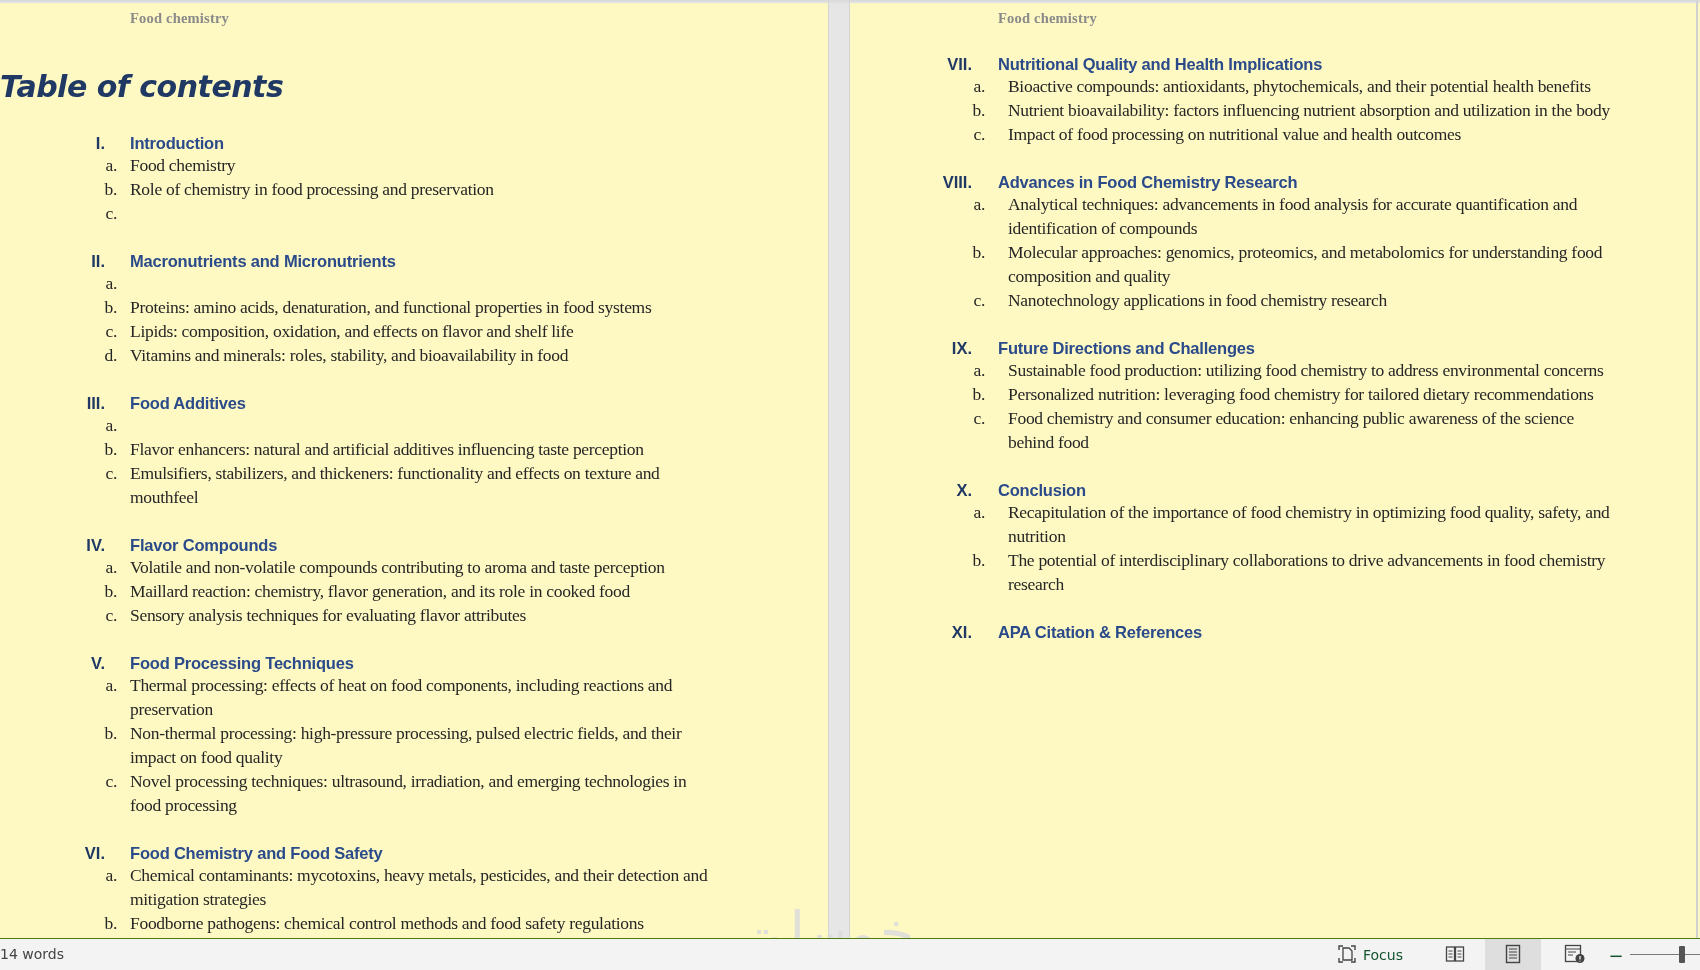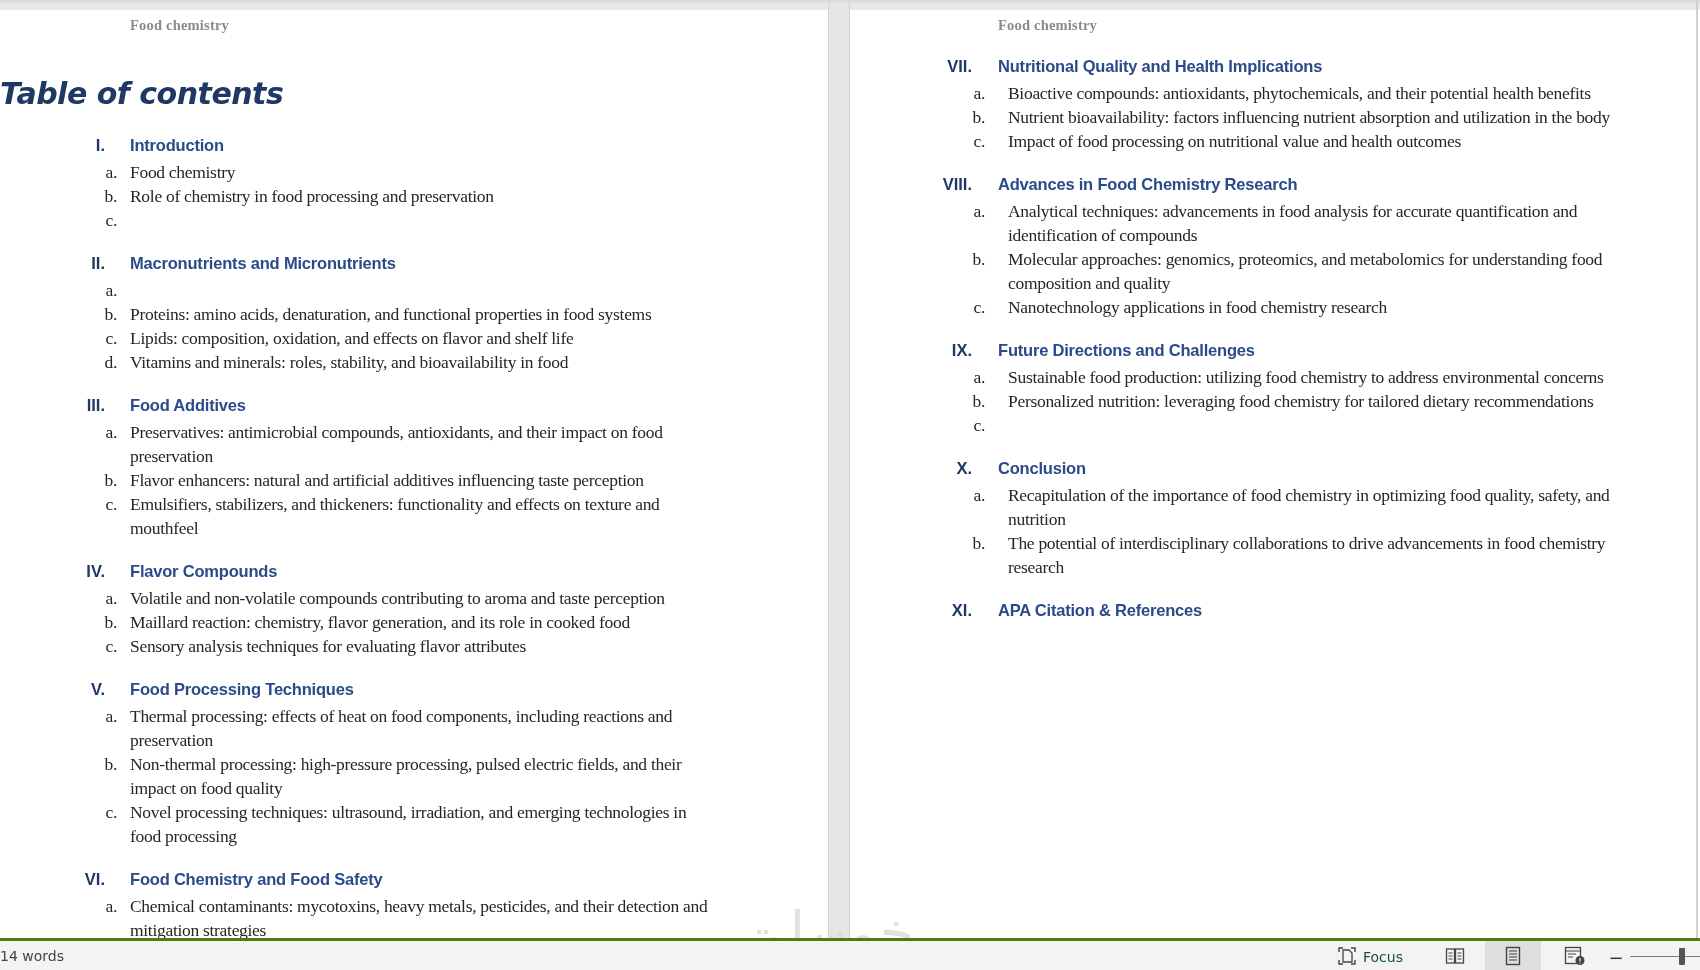--- a/index.html
+++ b/index.html
@@ -1,55 +1,55 @@
 <!DOCTYPE html>
 <html><head>
 <meta charset="utf-8">
 <style>
   * { box-sizing: border-box; margin: 0; padding: 0; }
   html, body { width: 1700px; height: 970px; overflow: hidden; background: #e8e8e8; }
   body { position: relative; font-family: "Liberation Serif", serif; }
 
-  .page { position: absolute; top: 10px; height: 938px; background: #ffffff; overflow: hidden; }
+  .page { position: absolute; top: 3px; height: 938px; background: #fef9c3; overflow: hidden; }
   .page-left { left: 0; width: 828px; }
   .page-right { left: 850px; width: 850px; }
   .page-gap { position: absolute; top: 0; left: 828px; width: 22px; height: 938px; background: #e6e6e6; border-left: 1px solid #d4d4d4; border-right: 1px solid #d4d4d4; }
   .top-shade { position: absolute; left: 0; top: 0; width: 1700px; height: 4px; background: linear-gradient(#d8d8d8, rgba(255,255,255,0)); }
 
   .running-header { position: absolute; top: 7px; font-family: "Liberation Serif", serif; font-weight: bold; font-size: 14.5px; color: #8a8a8a; letter-spacing: 0.2px; }
   .page-left .running-header { left: 130px; }
   .page-right .running-header { left: 148px; }
 
   .toc-title { position: absolute; left: 0; width: 860px; top: 66px; text-align: left; font-family: "DejaVu Sans", sans-serif; font-weight: bold; font-size: 30px; color: #1f3864; letter-spacing: -0.5px; font-style: italic; }
 
   .toc { position: absolute; }
   .page-left .toc { left: 0; top: 126px; width: 828px; }
   .page-right .toc { left: 0; top: 47px; width: 850px; }
 
   .section { margin-bottom: 22px; }
-  .sec-head { display: flex; align-items: flex-start; height: 24px; }
+  .sec-head { display: flex; align-items: flex-end; height: 24px; }
   .sec-num { font-family: "Liberation Sans", sans-serif; font-weight: bold; font-size: 16.5px; color: #1f3864; text-align: right; }
   .sec-title { font-family: Liberation Sans, sans-serif; font-weight: bold; font-size: 16.5px; color: #2a4a8a; letter-spacing: -0.2px; }
 
   .page-left .sec-num { width: 105px; }
   .page-left .sec-title { margin-left: 25px; }
   .page-right .sec-num { width: 122px; }
   .page-right .sec-title { margin-left: 26px; }
 
   .sub { display: flex; align-items: flex-start; font-size: 17.5px; color: #262626; line-height: 24px; letter-spacing: -0.3px; }
   .sub-letter { text-align: right; flex: none; }
   .sub-text { flex: none; }
   .page-left .sub-letter { width: 117px; }
   .page-left .sub-text { margin-left: 13px; width: 590px; }
   .page-right .sub-letter { width: 135px; }
   .page-right .sub-text { margin-left: 23px; width: 605px; }
 
   .watermark { position: absolute; left: 745px; top: 900px; font-family: Liberation Mono, monospace; font-size: 56px; color: #dcdcdc; opacity: 0.85; letter-spacing: 2px; }
 
-  .status-bar { position: absolute; left: 0; top: 938px; width: 1700px; height: 32px; background: #f3f3f3; border-top: 3px solid #4d7c0f; font-family: "DejaVu Sans", sans-serif; font-size: 14px; color: #444; }
+  .status-bar { position: absolute; left: 0; top: 938px; width: 1700px; height: 32px; background: #f3f3f3; border-top: 1px solid #4d7c0f; font-family: "DejaVu Sans", sans-serif; font-size: 14px; color: #444; }
   .word-count { position: absolute; left: 0; top: 7px; }
   .sb-item { position: absolute; top: 0; height: 32px; display: flex; align-items: center; justify-content: center; color: #14532d; }
   .sb-focus { left: 1330px; width: 80px; gap: 6px; }
   .sb-read { left: 1430px; width: 50px; }
   .sb-print { left: 1485px; width: 56px; background: #dedede; }
   .sb-web { left: 1550px; width: 50px; }
   .sb-zoom-minus { left: 1604px; width: 24px; font-size: 18px; }
   .zoom-slider { position: absolute; left: 1630px; top: 15px; width: 70px; height: 1px; background: #7a7a7a; }
   .zoom-thumb { position: absolute; left: 1679px; top: 7px; width: 6px; height: 17px; background: #555; border-radius: 1px; }
   .right-edge { position: absolute; left: 1696px; top: 0; width: 2px; height: 938px; background: #d0d0d0; }
@@ -99,21 +99,20 @@
           <span class="sub-text">Vitamins and minerals: roles, stability, and bioavailability in food</span>
         </div>
       </div>
       <div class="section">
         <div class="sec-head">
           <span class="sec-num">III.</span>
           <span class="sec-title">Food Additives</span>
         </div>
         <div class="sub">
           <span class="sub-letter">a.</span>
-          <span class="sub-text">Preservatives: antimicrobial compounds, antioxidants, and their impact on food preservation</span>
         </div>
         <div class="sub">
           <span class="sub-letter">b.</span>
           <span class="sub-text">Flavor enhancers: natural and artificial additives influencing taste perception</span>
         </div>
         <div class="sub">
           <span class="sub-letter">c.</span>
           <span class="sub-text">Emulsifiers, stabilizers, and thickeners: functionality and effects on texture and mouthfeel</span>
         </div>
       </div>
@@ -219,20 +218,21 @@
         <div class="sub">
           <span class="sub-letter">a.</span>
           <span class="sub-text">Sustainable food production: utilizing food chemistry to address environmental concerns</span>
         </div>
         <div class="sub">
           <span class="sub-letter">b.</span>
           <span class="sub-text">Personalized nutrition: leveraging food chemistry for tailored dietary recommendations</span>
         </div>
         <div class="sub">
           <span class="sub-letter">c.</span>
+          <span class="sub-text">Food chemistry and consumer education: enhancing public awareness of the science behind food</span>
         </div>
       </div>
       <div class="section">
         <div class="sec-head">
           <span class="sec-num">X.</span>
           <span class="sec-title">Conclusion</span>
         </div>
         <div class="sub">
           <span class="sub-letter">a.</span>
           <span class="sub-text">Recapitulation of the importance of food chemistry in optimizing food quality, safety, and nutrition</span>

